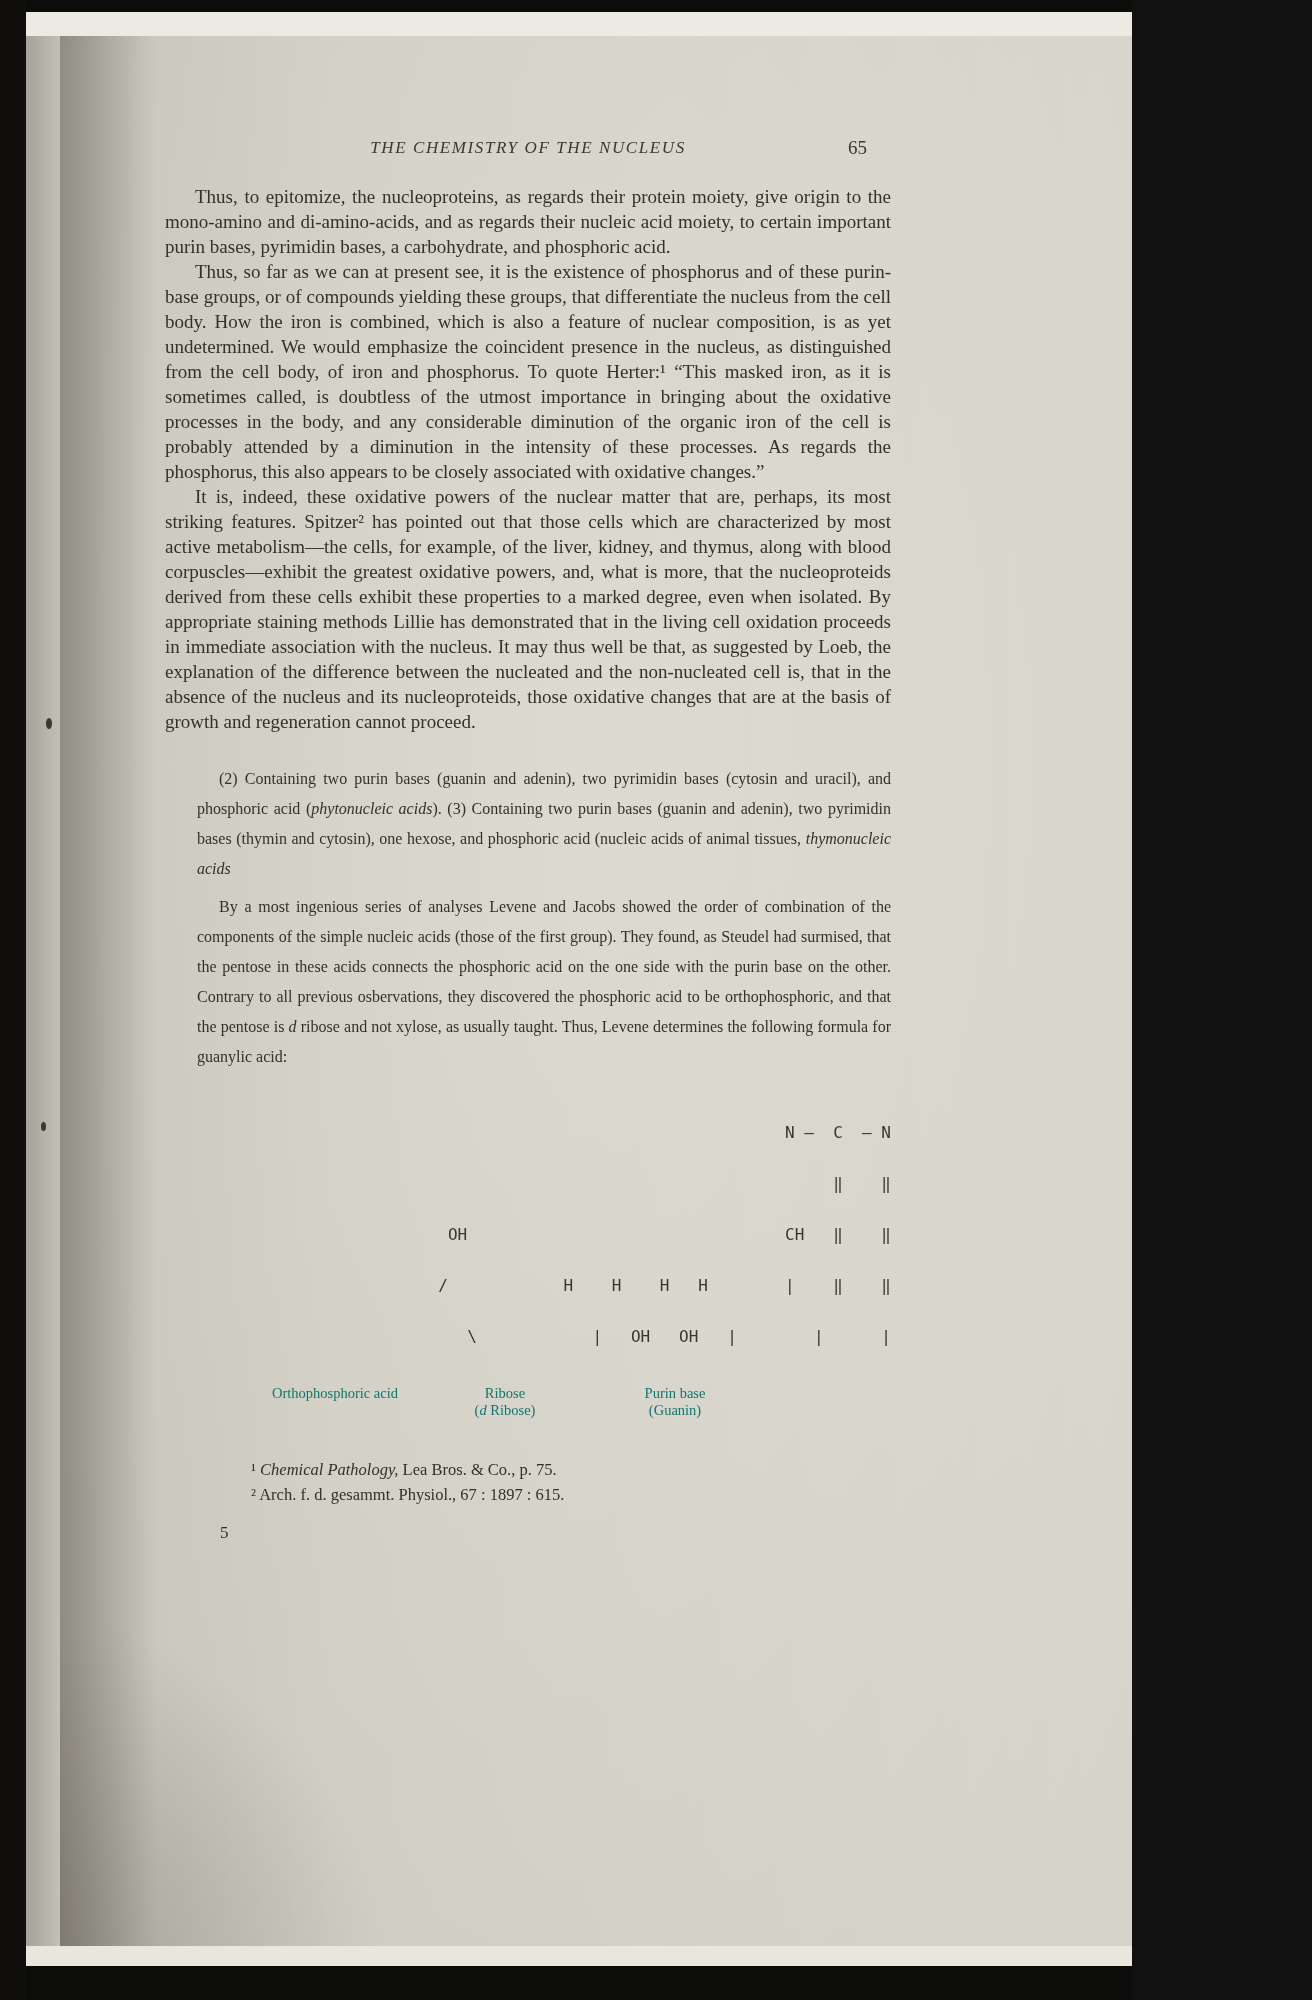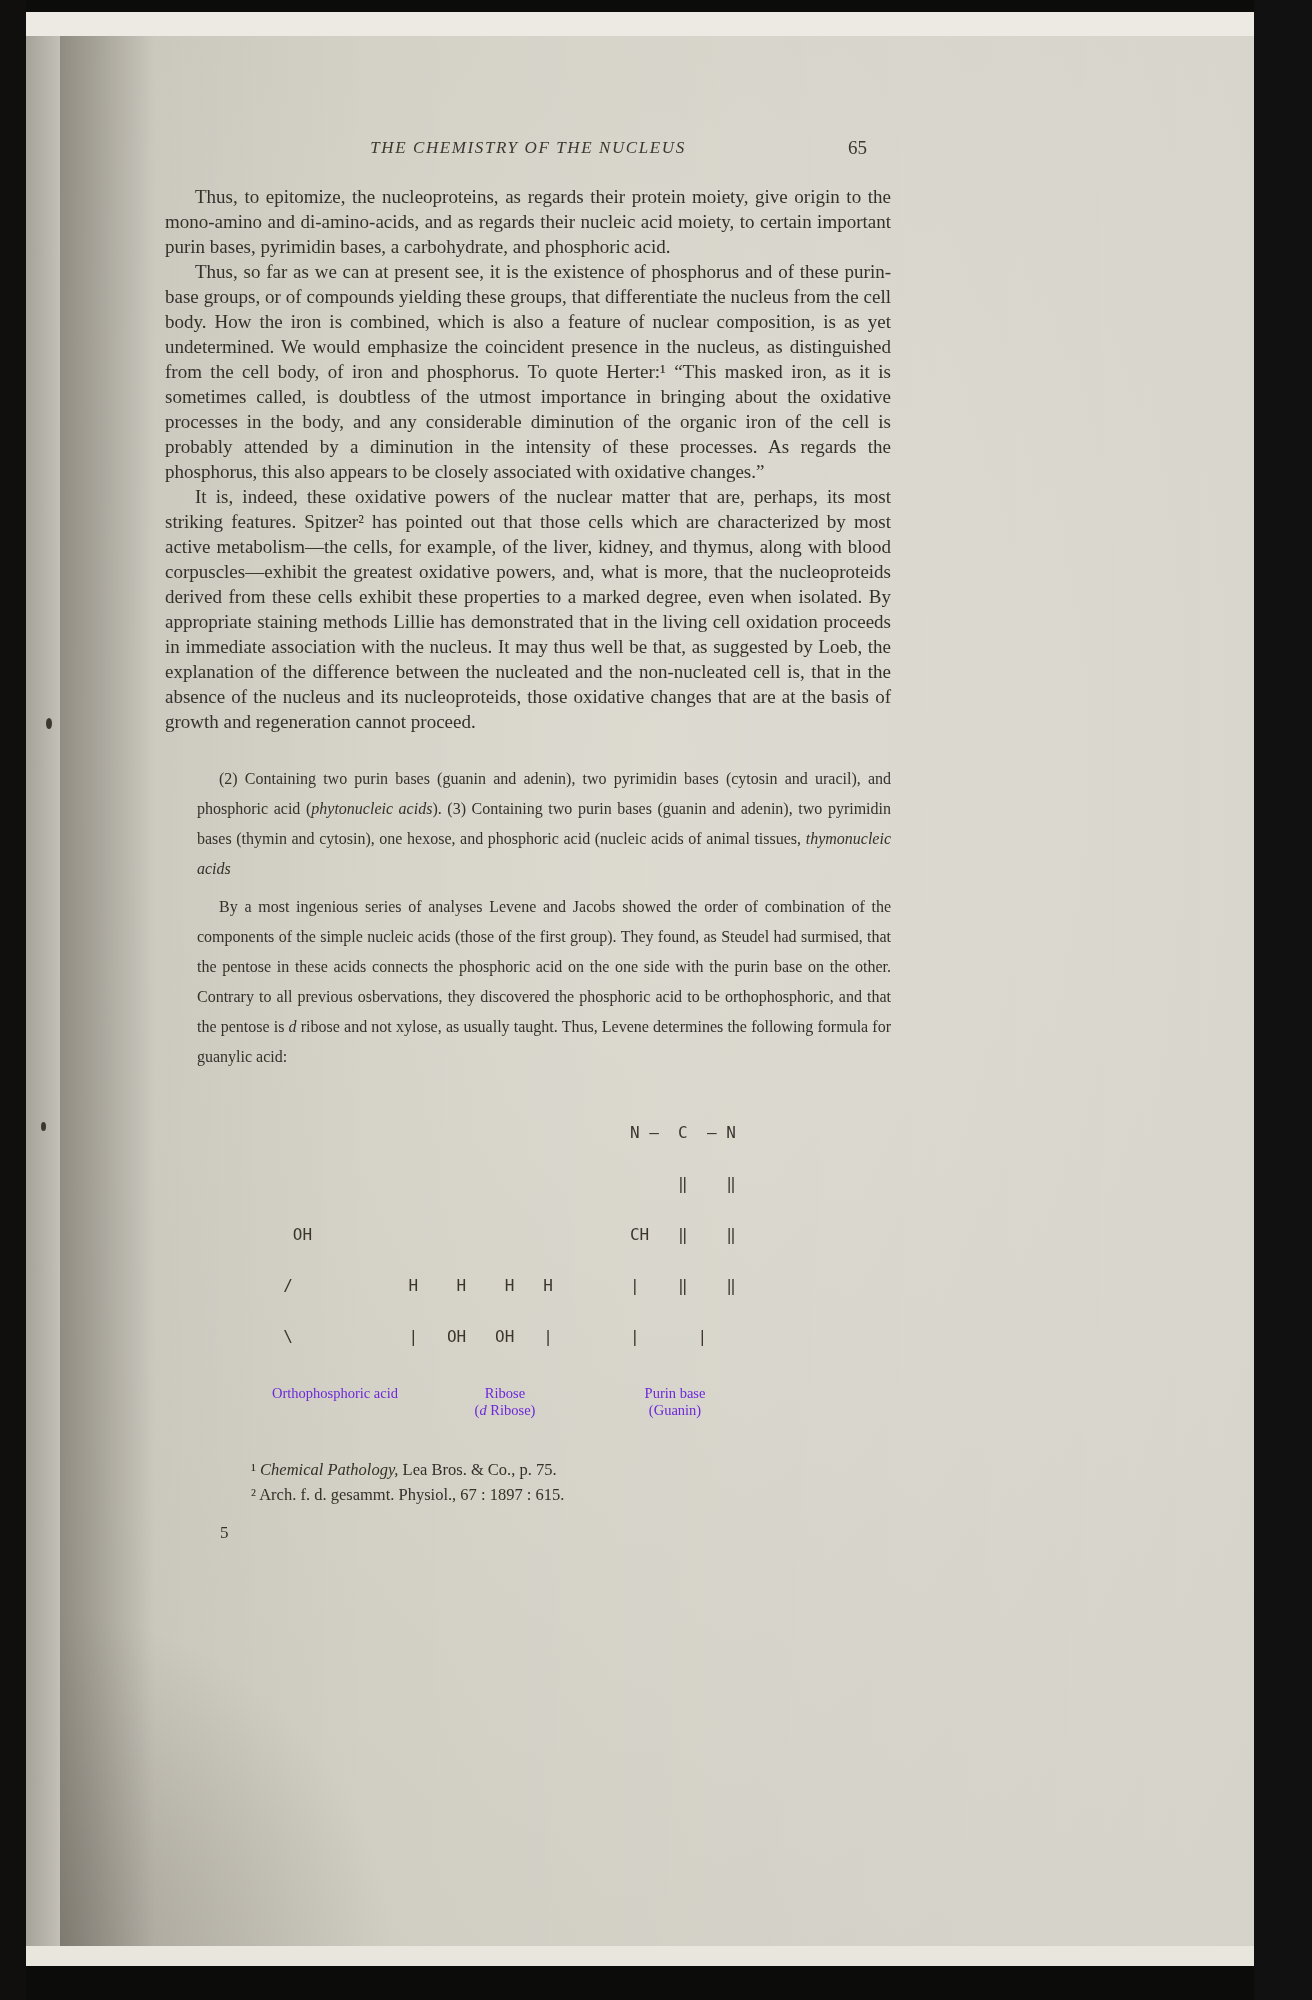--- a/index.html
+++ b/index.html
@@ -1,20 +1,20 @@
 <!DOCTYPE html>
 <html><head>
 <meta charset="utf-8">
 <style>
   * { margin:0; padding:0; box-sizing:border-box; }
   html, body { background:#111; }
   body { width:1312px; }
 
   .scan {
-    position:relative; width:1254px; height:2000px; overflow:hidden;
+    position:relative; width:1132px; height:2000px; overflow:hidden;
     background:#d7d4c9;
     font-family:"Liberation Serif","DejaVu Serif",serif;
     color:#34312b;
   }
 
   
   .bar-top    { position:absolute; top:0; left:0; right:0; height:12px; background:#0c0c0b; z-index:6; }
   .edge-top   { position:absolute; top:12px; left:0; right:0; height:24px; background:#eceae2; z-index:4; }
   .bar-bottom { position:absolute; bottom:0; left:0; right:0; height:34px; background:#0c0c0b; z-index:6; }
   .edge-bottom{ position:absolute; bottom:34px; left:0; right:0; height:20px; background:#e9e6de; z-index:4; }
@@ -42,24 +42,24 @@
     font-style:normal; letter-spacing:0; font-size:19px; }
 
   .body-par { font-size:19px; line-height:25px; text-align:justify; text-indent:30px; }
 
   .small  { font-size:16px; line-height:30px; text-align:justify;margin-left:32px; }
   .note   { margin-top:30px; text-indent:22px; }
   .levene { margin-top:8px;  text-indent:22px; }
 
   .formula { font-family:"DejaVu Sans Mono",monospace; font-size:16px; line-height:17px;
     white-space:pre; margin:18px 0 0 70px; color:#3a362e; }
-  .formula div { white-space:pre; }
+  .formula div { white-space:pre;text-align:right; }
 
   .formula-labels { position:relative; margin-left:70px; height:48px; margin-top:6px;
-    font-size:14.5px; line-height:17px; color:#6d28d9; }
+    font-size:14.5px; line-height:17px; color:#0f766e; }
   .flabel { position:absolute; text-align:center; }
   .flabel.l1 { left:0;   width:200px; }
   .flabel.l2 { left:190px; width:160px; }
   .flabel.l3 { left:360px; width:160px; }
 
   .footnotes { margin-top:24px; margin-left:86px; font-size:16.5px; line-height:25px; }
 
   .sig { margin:16px 0 0 55px; font-size:17px; }
 </style>
 </head>

